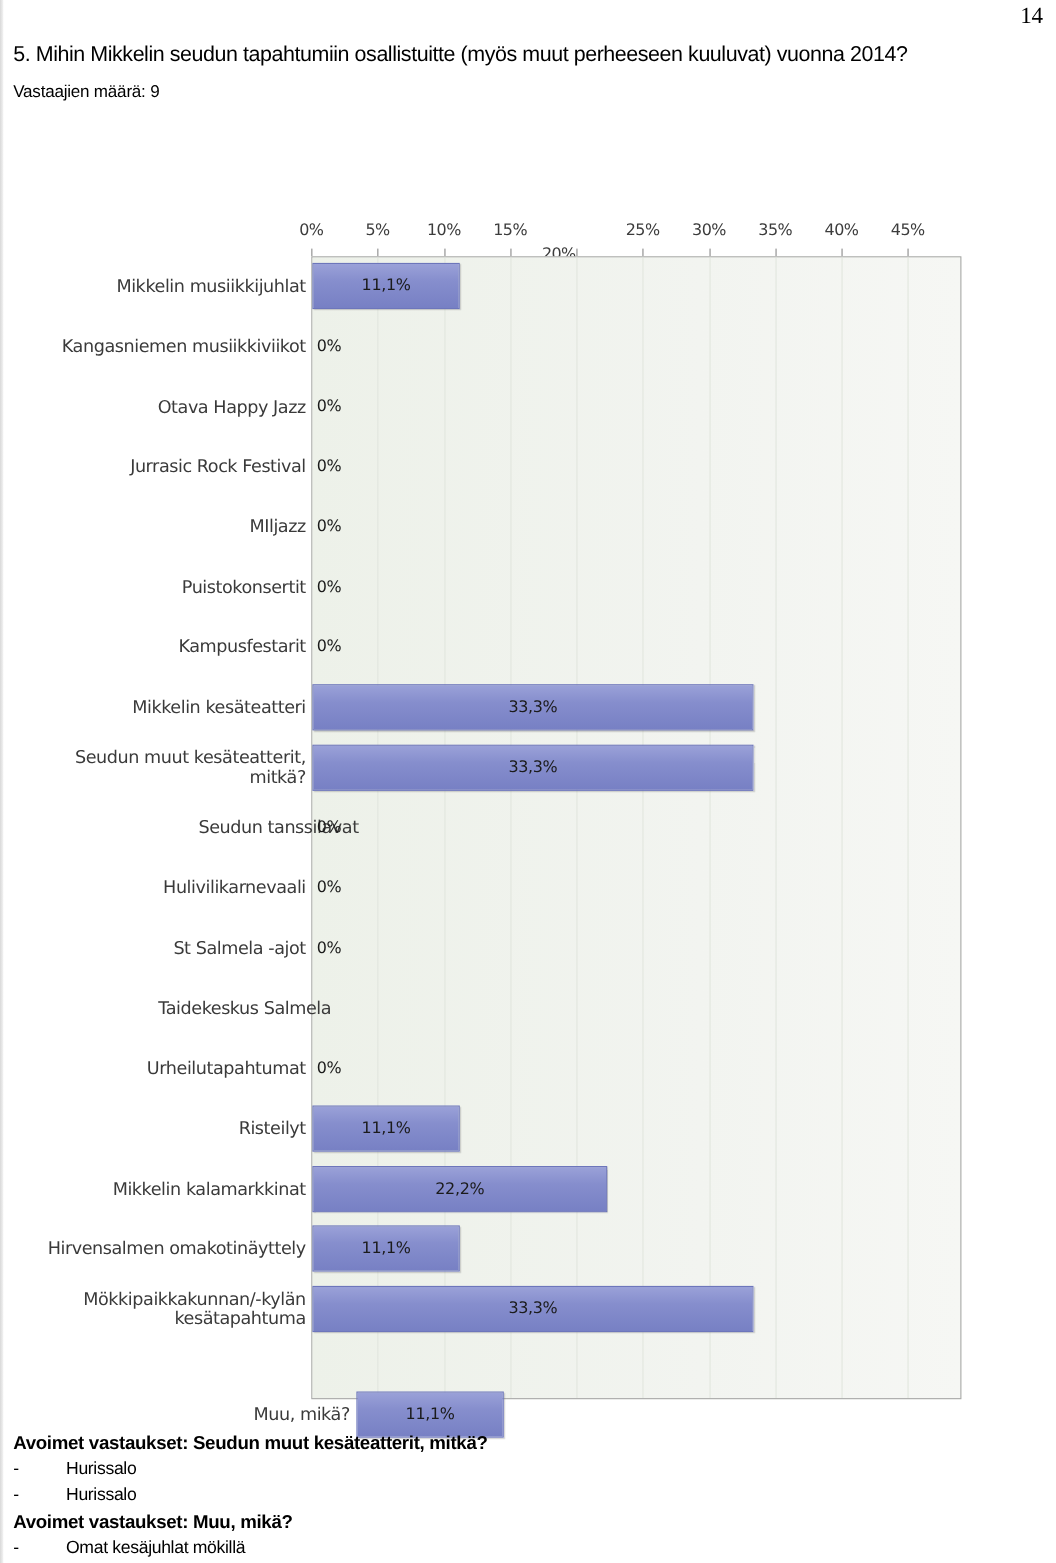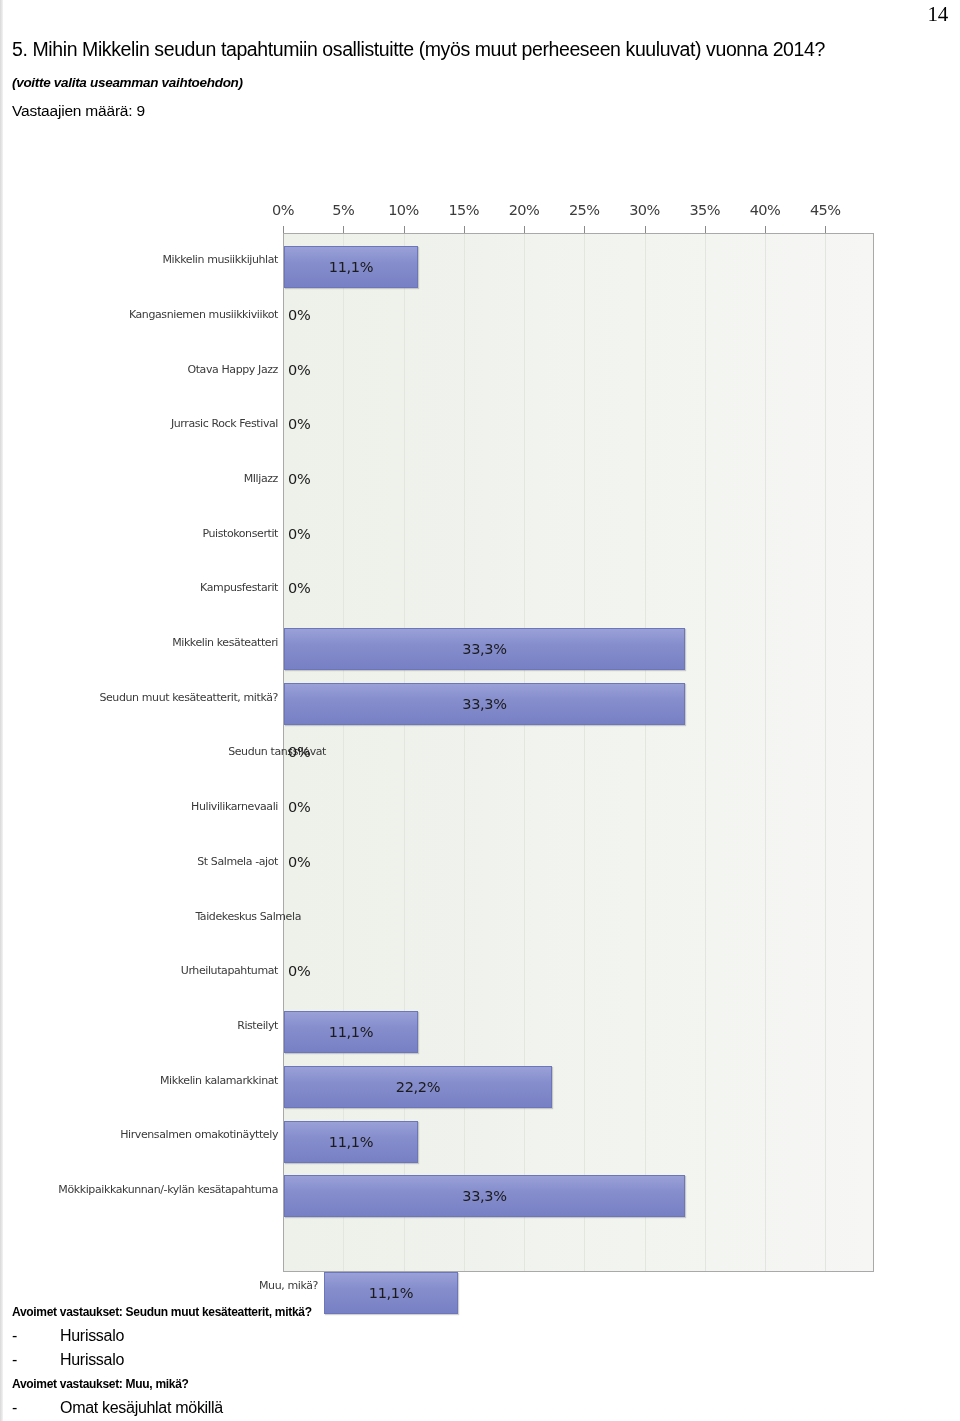--- a/index.html
+++ b/index.html
@@ -122,32 +122,32 @@
     left: 0;
     width: 900px;
     display: flex;
     align-items: center;
   }
   .cat-label {
     position: absolute;
     right: 622px;   
     width: 262px;
     text-align: right;
-    font-size: 11px;
+    font-size: 16px;
     line-height: 18px;
     color: #3a3a3a;
     font-family: "DejaVu Sans", sans-serif;
     letter-spacing: -0.4px;
   }
   .bar-wrap {
     position: absolute;
     left: 284px;
     height: 100%;
     display: flex;
-    align-items: flex-end;
+    align-items: center;
   }
   .bar {
     height: 42px;
     background: linear-gradient(to bottom, #9aa1d8 0%, #868ecd 38%, #7780c4 100%);
     border: 1px solid #6d76bb;
     box-sizing: border-box;
     box-shadow: 1px 1px 1px rgba(120,120,120,0.35);
     position: relative;
     display: flex;
     align-items: center;
@@ -173,21 +173,21 @@
   }
 
   
   .open-answers {
     position: absolute;
     left: 12px;
     top: 1300px;
     width: 700px;
   }
   .oa-heading {
-    font-size: 12px;
+    font-size: 17px;
     font-weight: bold;
     letter-spacing: -0.3px;
     line-height: 24px;
   }
   .oa-item {
     font-size: 16px;
     line-height: 24px;
     letter-spacing: -0.3px;
     display: flex;
   }
@@ -198,35 +198,34 @@
 </style>
 </head>
 <body>
 
 <div class="page-edge-left"></div>
 
 <div class="page-number">14</div>
 
 <div class="question-block">
   <div class="question-title">5. Mihin Mikkelin seudun tapahtumiin osallistuitte (myös muut perheeseen kuuluvat) vuonna 2014?</div>
-  <div class="question-sub">(voitte valita useamman vaihtoehdon)</div>
   <div class="question-count">Vastaajien määrä: 9</div>
 </div>
 
 <div id="chart">
   <div class="axis-labels" id="axis-labels">
       <div class="axis-tick-label" style="left: 283px;">0%</div>
       <div class="tickmark" style="left: 283px;"></div>
       <div class="axis-tick-label" style="left: 343.25px;">5%</div>
       <div class="tickmark" style="left: 343.25px;"></div>
       <div class="axis-tick-label" style="left: 403.5px;">10%</div>
       <div class="tickmark" style="left: 403.5px;"></div>
       <div class="axis-tick-label" style="left: 463.75px;">15%</div>
       <div class="tickmark" style="left: 463.75px;"></div>
-      <div class="axis-tick-label" style="left: 524px;">20%</div>
+      <div class="axis-tick-label" style="left: 508px; margin-top: 21px;">20%</div>
       <div class="tickmark" style="left: 524px;"></div>
       <div class="axis-tick-label" style="left: 584.25px;">25%</div>
       <div class="tickmark" style="left: 584.25px;"></div>
       <div class="axis-tick-label" style="left: 644.5px;">30%</div>
       <div class="tickmark" style="left: 644.5px;"></div>
       <div class="axis-tick-label" style="left: 704.75px; text-align: center;">35%</div>
       <div class="tickmark" style="left: 704.75px;"></div>
       <div class="axis-tick-label" style="left: 765px;">40%</div>
       <div class="tickmark" style="left: 765px;"></div>
       <div class="axis-tick-label" style="left: 825.25px;">45%</div>

